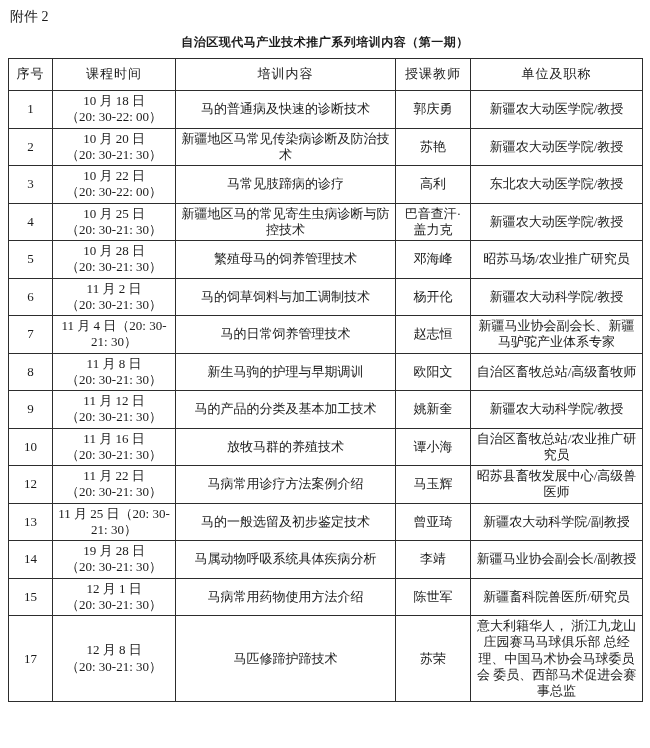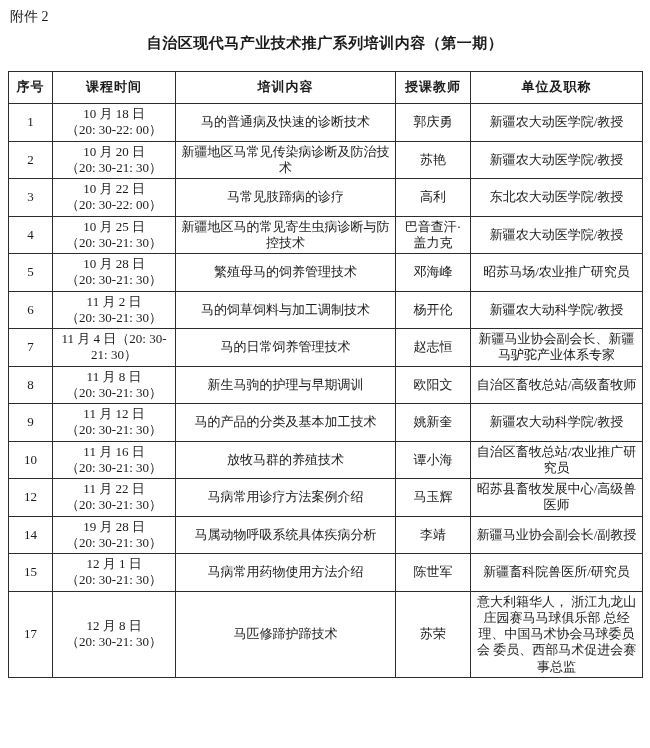--- a/index.html
+++ b/index.html
@@ -16,23 +16,23 @@
     overflow: hidden;
   }
   .attachment-label {
     font-size: 14px;
     margin: 2px 0 8px 2px;
   }
   .doc-title {
     text-align: center;
     font-family: "Liberation Sans", sans-serif;
     font-weight: bold;
-    font-size: 15px;
+    font-size: 12px;
     letter-spacing: 0.5px;
-    margin: 0 0 18px 0;
+    margin: 0 0 7px 0;
   }
   table.schedule {
     border-collapse: collapse;
     table-layout: fixed;
     width: 634px;
     margin: 0 auto;
   }
   col.c-no      { width: 44px; }
   col.c-time    { width: 123px; }
   col.c-content { width: 220px; }
@@ -42,21 +42,21 @@
     border: 1px solid #2d2d2d;
     text-align: center;
     vertical-align: middle;
     padding: 2px 3px;
     font-size: 13px;
     line-height: 1.25;
     overflow: hidden;
   }
   th {
     font-family: "Liberation Sans", sans-serif;
-    font-weight: bold;
+    font-weight: normal;
     font-size: 13px;
     height: 32px;
     letter-spacing: 1px;
   }
   td.time-cell { white-space: pre-line; }
 </style>
 </head>
 <body>
 
 <div class="page">
@@ -163,20 +163,27 @@
   </tr>
         <tr>
     <td>12</td>
     <td class="time-cell">11 月 22 日
 （20: 30-21: 30）</td>
     <td>马病常用诊疗方法案例介绍</td>
     <td>马玉辉</td>
     <td>昭苏县畜牧发展中心/高级兽医师</td>
   </tr>
         <tr>
+    <td>13</td>
+    <td class="time-cell">11 月 25 日（20: 30-21: 30）</td>
+    <td>马的一般选留及初步鉴定技术</td>
+    <td>曾亚琦</td>
+    <td>新疆农大动科学院/副教授</td>
+  </tr>
+        <tr>
     <td>14</td>
     <td class="time-cell">19 月 28 日
 （20: 30-21: 30）</td>
     <td>马属动物呼吸系统具体疾病分析</td>
     <td>李靖</td>
     <td>新疆马业协会副会长/副教授</td>
   </tr>
         <tr>
     <td>15</td>
     <td class="time-cell">12 月 1 日

